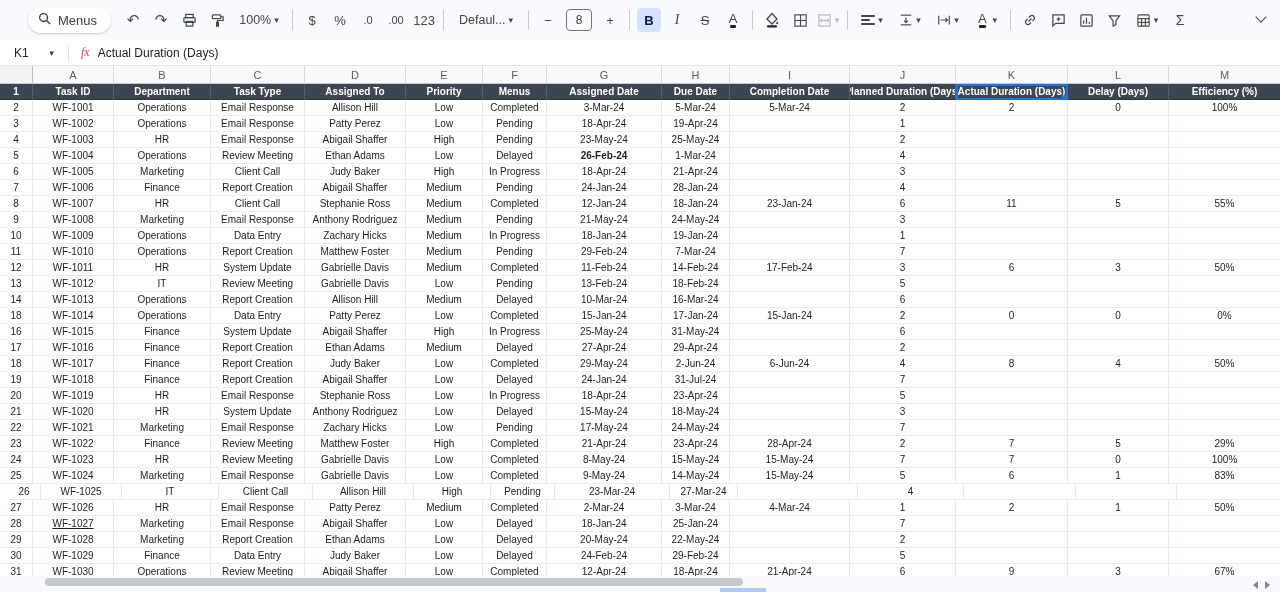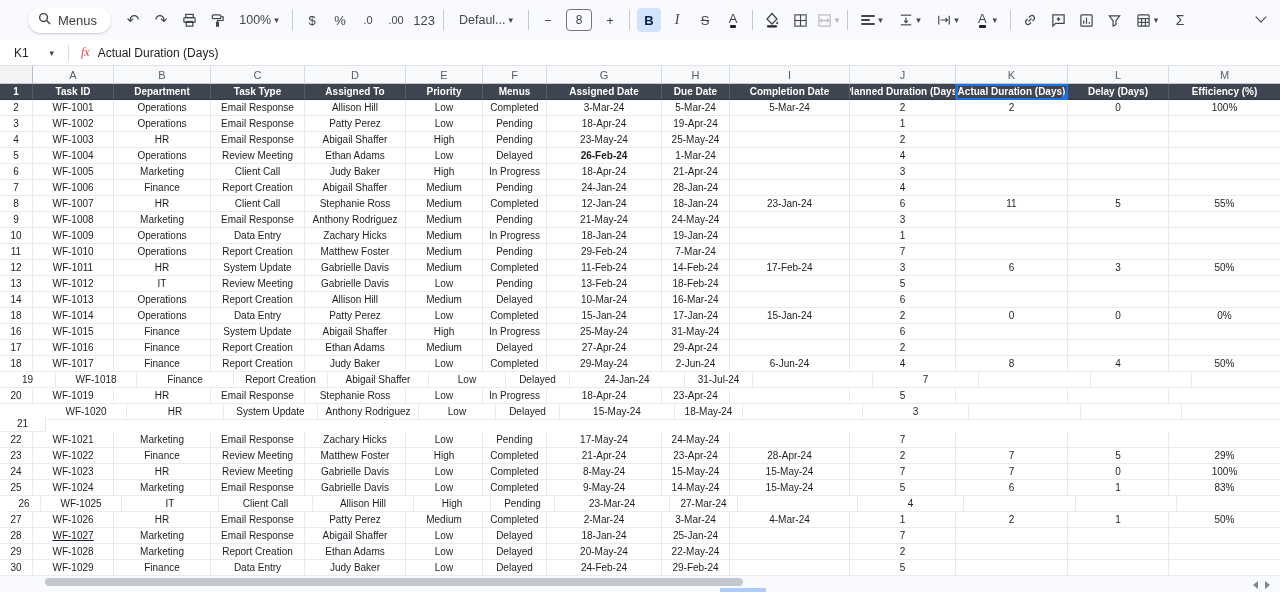--- a/index.html
+++ b/index.html
@@ -561,21 +561,21 @@
       <div class="gc cell" style="width: 64px;">Completed</div>
       <div class="gc cell" style="width: 115px;">29-May-24</div>
       <div class="gc cell" style="width: 68px;">2-Jun-24</div>
       <div class="gc cell" style="width: 120px;">6-Jun-24</div>
       <div class="gc cell" style="width: 106px;">4</div>
       <div class="gc cell" style="width: 112px;">8</div>
       <div class="gc cell" style="width: 101px;">4</div>
       <div class="gc cell" style="width: 112px;">50%</div>
     </div>
     <div class="grid-row">
-      <div class="gc rownum cell" style="width: 56px;">19</div>
+      <div class="gc rownum cell" style="width: 33px;">19</div>
       <div class="gc cell" style="width: 81px;">WF-1018</div>
       <div class="gc cell" style="width: 97px;">Finance</div>
       <div class="gc cell" style="width: 94px;">Report Creation</div>
       <div class="gc cell" style="width: 101px;">Abigail Shaffer</div>
       <div class="gc cell" style="width: 77px;">Low</div>
       <div class="gc cell" style="width: 64px;">Delayed</div>
       <div class="gc cell" style="width: 115px;">24-Jan-24</div>
       <div class="gc cell" style="width: 68px;">31-Jul-24</div>
       <div class="gc cell" style="width: 120px;"></div>
       <div class="gc cell" style="width: 106px;">7</div>
@@ -593,21 +593,21 @@
       <div class="gc cell" style="width: 64px;">In Progress</div>
       <div class="gc cell" style="width: 115px;">18-Apr-24</div>
       <div class="gc cell" style="width: 68px;">23-Apr-24</div>
       <div class="gc cell" style="width: 120px;"></div>
       <div class="gc cell" style="width: 106px;">5</div>
       <div class="gc cell" style="width: 112px;"></div>
       <div class="gc cell" style="width: 101px;"></div>
       <div class="gc cell" style="width: 112px;"></div>
     </div>
     <div class="grid-row">
-      <div class="gc rownum cell" style="width: 46px; margin-top: 12px;">21</div>
+      <div class="gc rownum cell" style="width: 33px;">21</div>
       <div class="gc cell" style="width: 81px;">WF-1020</div>
       <div class="gc cell" style="width: 97px;">HR</div>
       <div class="gc cell" style="width: 94px;">System Update</div>
       <div class="gc cell" style="width: 101px;">Anthony Rodriguez</div>
       <div class="gc cell" style="width: 77px;">Low</div>
       <div class="gc cell" style="width: 64px;">Delayed</div>
       <div class="gc cell" style="width: 115px;">15-May-24</div>
       <div class="gc cell" style="width: 68px;">18-May-24</div>
       <div class="gc cell" style="width: 120px;"></div>
       <div class="gc cell" style="width: 106px;">3</div>

